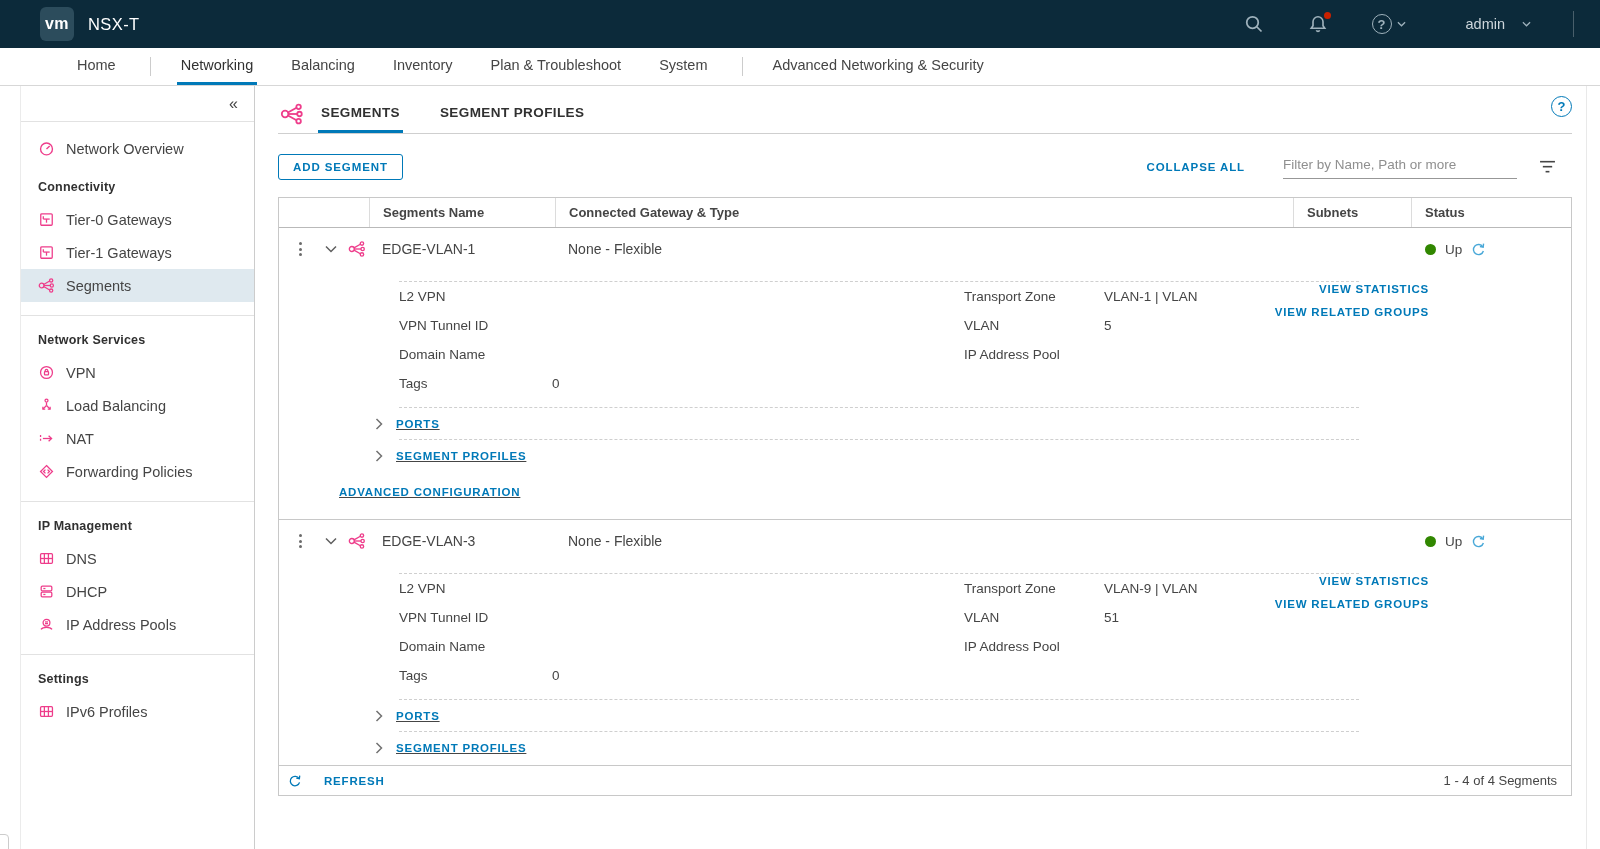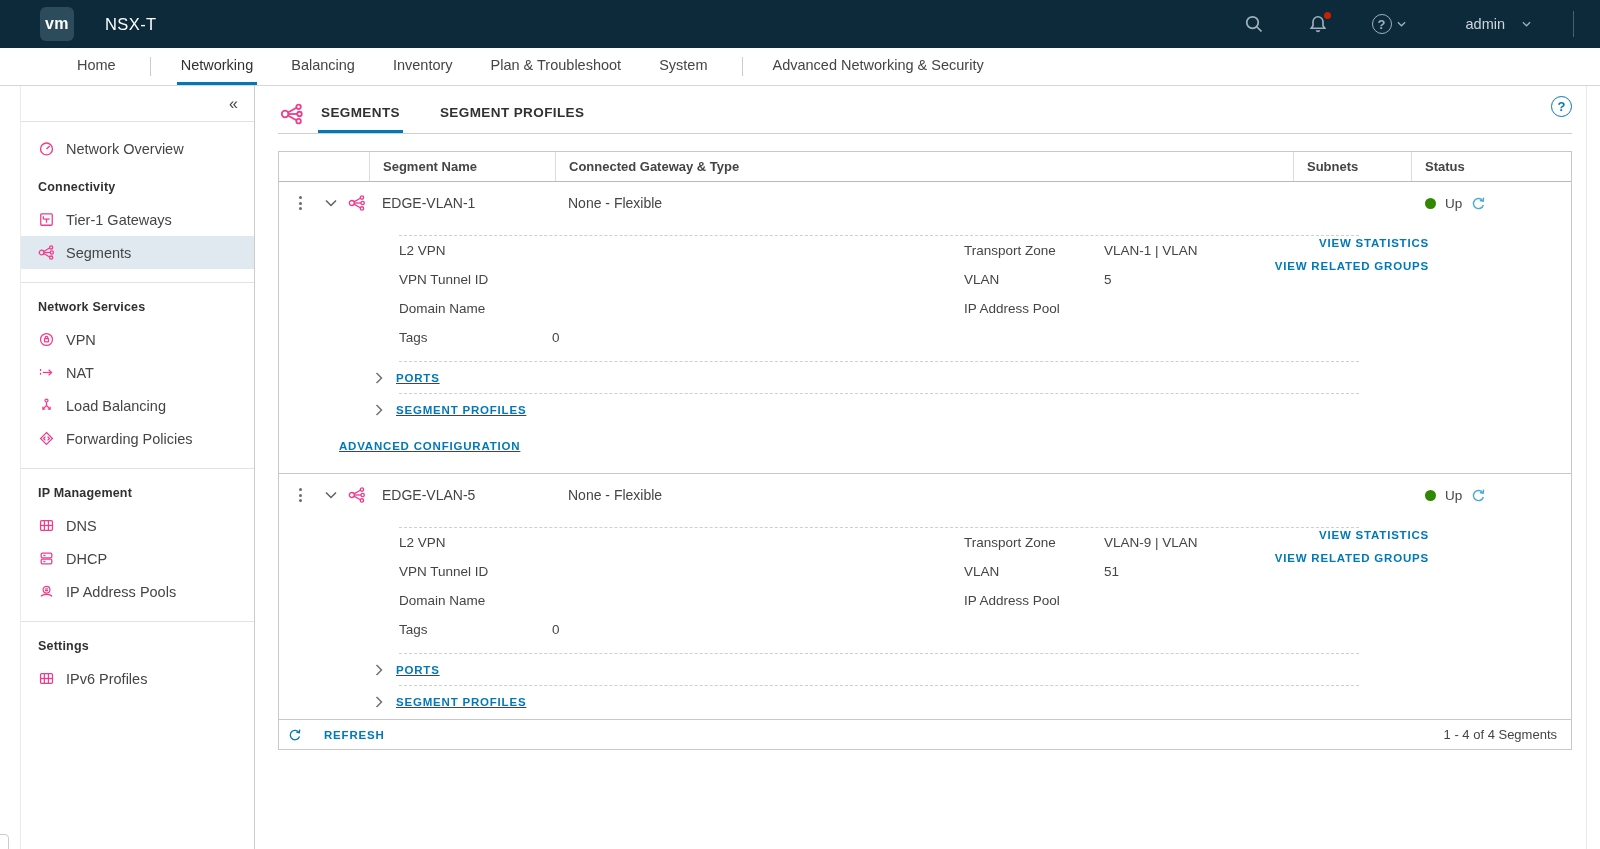--- a/index.html
+++ b/index.html
@@ -1,20 +1,20 @@
 <!DOCTYPE html>
 <html><head>
 <meta charset="utf-8">
 <style>
   * { box-sizing: border-box; margin: 0; padding: 0; }
   html,body { width:1600px; height:849px; overflow:hidden; background:#fff;
     font-family:"Liberation Sans", sans-serif; color:#454545; }
 
   
-  .app-header { height:48px; background:#0c2a3a; display:flex; align-items:center; padding:0 26px 0 40px;gap:17px; }
+  .app-header { height:48px; background:#0c2a3a; display:flex; align-items:center; padding:0 26px 0 40px; }
   .logo-box { width:34px; height:34px; border-radius:6px; background:#2c4c5c; color:#fff;
     display:flex; align-items:center; justify-content:center; font-size:16px; font-weight:bold; letter-spacing:.5px; }
   .product-title { color:#fff; font-size:16.5px; margin-left:14px; letter-spacing:.4px; }
   .header-right { margin-left:auto; display:flex; align-items:center; color:#9fb2bc; }
   .hicon { display:flex; align-items:center; margin-left:44px; position:relative; cursor:pointer; }
   .bell-badge { position:absolute; top:-2px; right:-3px; width:7px; height:7px; border-radius:50%; background:#c92100; }
   .help-circle { width:20px; height:20px; border-radius:50%; border:1.5px solid #9fb2bc; color:#9fb2bc;
     display:flex; align-items:center; justify-content:center; font-size:13px; font-weight:bold; }
   .caret { margin-left:5px; }
   .admin-label { color:#cdd6db; font-size:14.5px; margin-left:60px; }
@@ -193,20 +193,31 @@
 
       <div class="side-item">
         <span class="sicon">
           <svg viewBox="0 0 16 16" width="17" height="17" fill="none" stroke="currentColor" stroke-width="1.2">
             <rect x="2.6" y="2.6" width="10.8" height="10.8" rx="1"></rect>
             <line x1="5" y1="7.6" x2="11" y2="7.6"></line>
               <line x1="8" y1="7.6" x2="8" y2="11"></line>
               <line x1="5" y1="5" x2="5" y2="7.6"></line>
           </svg>
         </span>
+        <span>Tier-0 Gateways</span>
+      </div>
+      <div class="side-item">
+        <span class="sicon">
+          <svg viewBox="0 0 16 16" width="17" height="17" fill="none" stroke="currentColor" stroke-width="1.2">
+            <rect x="2.6" y="2.6" width="10.8" height="10.8" rx="1"></rect>
+            <line x1="5" y1="7.6" x2="11" y2="7.6"></line>
+              <line x1="8" y1="7.6" x2="8" y2="11"></line>
+              <line x1="5" y1="5" x2="5" y2="7.6"></line>
+          </svg>
+        </span>
         <span>Tier-1 Gateways</span>
       </div>
       <div class="side-item active">
         <span class="sicon">
           <svg viewBox="0 0 16 16" width="17" height="17" fill="none" stroke="currentColor" stroke-width="1.2">
             <circle cx="3.4" cy="8" r="2.2"></circle>
               <circle cx="12.4" cy="3.2" r="1.5"></circle>
               <circle cx="13" cy="8" r="1.5"></circle>
               <circle cx="12.4" cy="12.8" r="1.5"></circle>
             <line x1="5.3" y1="7" x2="11" y2="3.8"></line>
@@ -226,39 +237,39 @@
             <circle cx="8" cy="8" r="5.6"></circle>
               <rect x="6.1" y="7.2" width="3.8" height="3" rx=".5"></rect>
               <path d="M6.8 7.2 v-1 a1.2 1.2 0 0 1 2.4 0 v1"></path>
           </svg>
         </span>
         <span>VPN</span>
       </div>
       <div class="side-item">
         <span class="sicon">
           <svg viewBox="0 0 16 16" width="17" height="17" fill="none" stroke="currentColor" stroke-width="1.2">
-            <path d="M2.4 4.6 v6.8" stroke-dasharray="2 1.6"></path>
-              <line x1="4.6" y1="8" x2="12.6" y2="8"></line>
-              <path d="M10 5.4 L12.8 8 L10 10.6"></path>
-          </svg>
-        </span>
-        <span>NAT</span>
-      </div>
-      <div class="side-item">
-        <span class="sicon">
-          <svg viewBox="0 0 16 16" width="17" height="17" fill="none" stroke="currentColor" stroke-width="1.2">
             <circle cx="8" cy="3.4" r="1.4"></circle>
               <line x1="8" y1="5" x2="8" y2="8"></line>
             <path d="M8 8 L4.6 11.4"></path>
               <path d="M4.6 9.2 v2.2 h2.2"></path>
             <path d="M8 8 L11.4 11.4"></path>
               <path d="M11.4 9.2 v2.2 h-2.2"></path>
           </svg>
         </span>
         <span>Load Balancing</span>
+      </div>
+      <div class="side-item">
+        <span class="sicon">
+          <svg viewBox="0 0 16 16" width="17" height="17" fill="none" stroke="currentColor" stroke-width="1.2">
+            <path d="M2.4 4.6 v6.8" stroke-dasharray="2 1.6"></path>
+              <line x1="4.6" y1="8" x2="12.6" y2="8"></line>
+              <path d="M10 5.4 L12.8 8 L10 10.6"></path>
+          </svg>
+        </span>
+        <span>NAT</span>
       </div>
       <div class="side-item">
         <span class="sicon">
           <svg viewBox="0 0 16 16" width="17" height="17" fill="none" stroke="currentColor" stroke-width="1.2">
             <path d="M8 2.4 L13.6 8 L8 13.6 L2.4 8 Z"></path>
               <path d="M7 6.2 L5.2 8 L7 9.8"></path>
               <path d="M9 6.2 L10.8 8 L9 9.8"></path>
           </svg>
         </span>
         <span>Forwarding Policies</span>
@@ -331,25 +342,41 @@
           <line x1="5.3" y1="7" x2="11" y2="3.8"></line>
             <line x1="5.6" y1="8" x2="11.5" y2="8"></line>
             <line x1="5.3" y1="9" x2="11" y2="12.2"></line>
         </svg>
       </span>
       <div class="page-tab active">SEGMENTS</div>
       <div class="page-tab">SEGMENT PROFILES</div>
       <div class="help-blue">?</div>
     </div>
 
+    <div class="toolbar">
+      <button class="add-btn">ADD SEGMENT</button>
+      <div class="toolbar-right">
+        <span class="collapse-all">COLLAPSE ALL</span>
+        <div class="filter-wrap">
+          <input type="text" placeholder="Filter by Name, Path or more" style="">
+        </div>
+        <span class="filter-icon">
+          <svg width="17" height="14" viewBox="0 0 16 13" stroke="currentColor" stroke-width="1.5" fill="none">
+            <line x1="1" y1="1.5" x2="15" y2="1.5"></line>
+              <line x1="3.6" y1="6.2" x2="12.4" y2="6.2"></line>
+              <line x1="6.2" y1="10.9" x2="9.8" y2="10.9"></line>
+          </svg>
+        </span>
+      </div>
+    </div>
 
     <section class="seg-table">
       <div class="grid-cols t-head">
         <div class="th"></div>
-        <div class="th">Segment Name</div>
+        <div class="th">Segments Name</div>
         <div class="th">Connected Gateway &amp; Type</div>
         <div class="th">Subnets</div>
         <div class="th">Status</div>
       </div>
 
       <div class="seg-card">
         <div class="grid-cols seg-row">
           <div class="row-controls">
             <span class="dots">
                 <span></span>
@@ -463,21 +490,21 @@
                 <circle cx="3.4" cy="8" r="2.2"></circle>
                   <circle cx="12.4" cy="3.2" r="1.5"></circle>
                   <circle cx="13" cy="8" r="1.5"></circle>
                   <circle cx="12.4" cy="12.8" r="1.5"></circle>
                 <line x1="5.3" y1="7" x2="11" y2="3.8"></line>
                   <line x1="5.6" y1="8" x2="11.5" y2="8"></line>
                   <line x1="5.3" y1="9" x2="11" y2="12.2"></line>
               </svg>
             </span>
           </div>
-          <div class="cell-name">EDGE-VLAN-5</div>
+          <div class="cell-name">EDGE-VLAN-3</div>
           <div class="cell-gw">None - Flexible</div>
           <div class="cell-subnets"></div>
           <div class="cell-status">
             <span class="status-dot"></span>
             <span class="status-text">Up</span>
             <span class="refresh-ic">
               <svg width="15" height="15" viewBox="0 0 16 16" fill="none" stroke="currentColor" stroke-width="1.5">
                 <path d="M13.2 9.6 a5.4 5.4 0 1 1 -0.6 -4.4"></path>
                   <path d="M13.4 1.8 L13 5.4 L9.5 4.8"></path>
               </svg>

